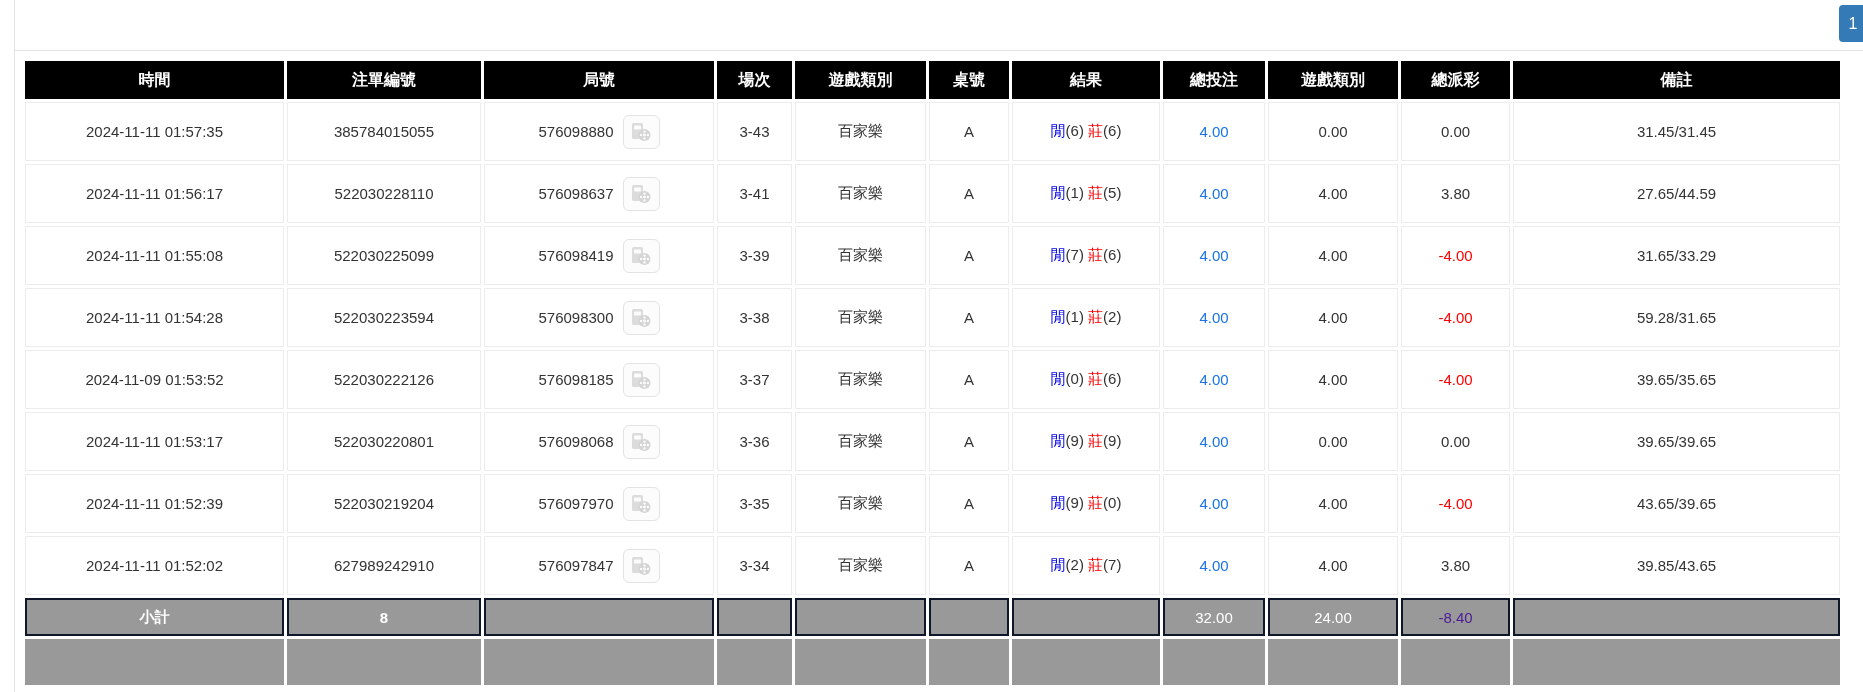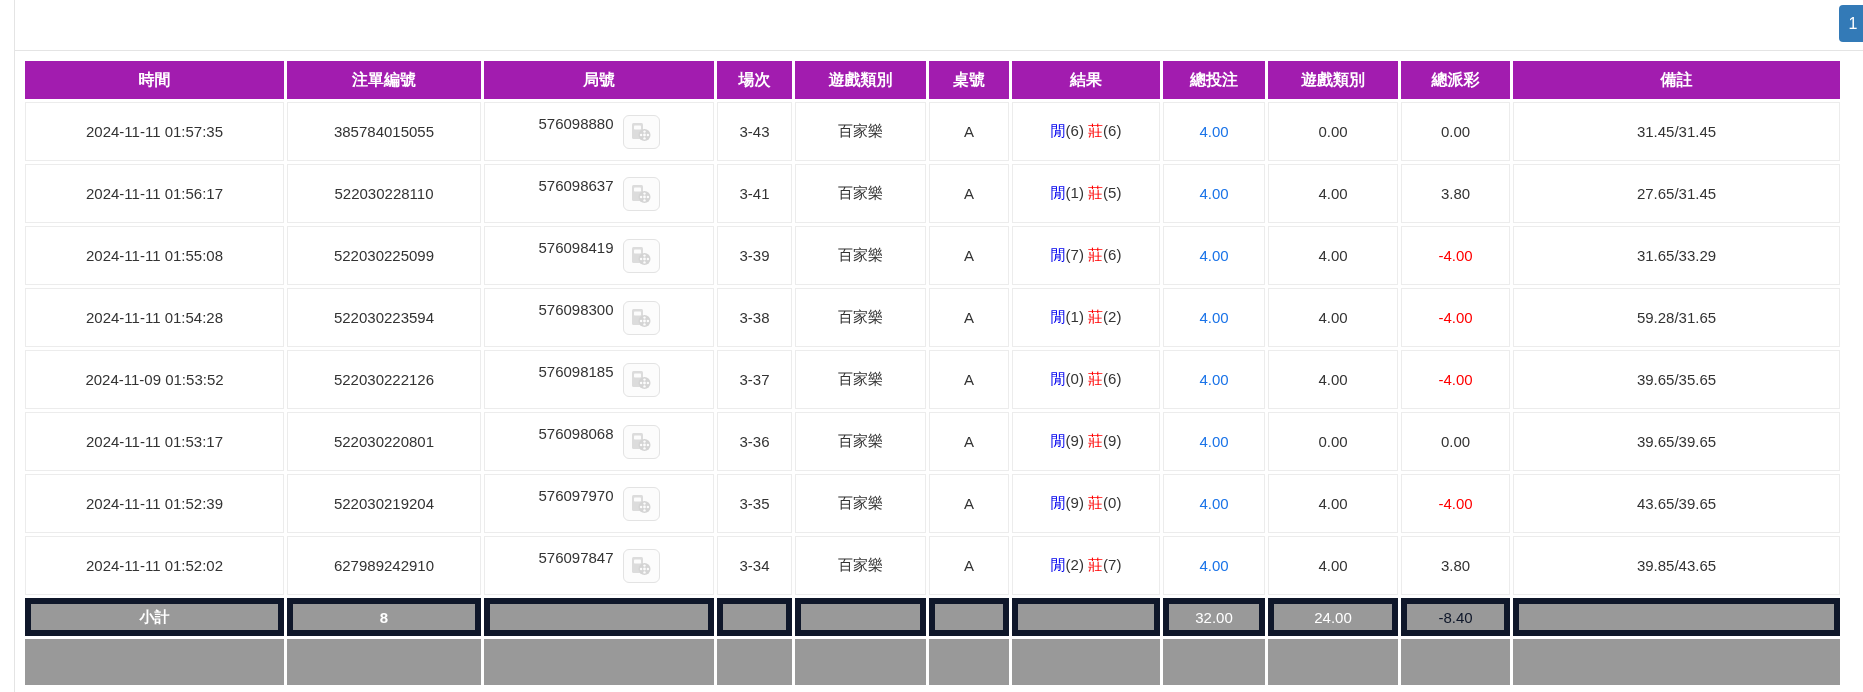--- a/index.html
+++ b/index.html
@@ -14,33 +14,33 @@
     position:absolute; left:1839px; top:5px; width:28px; height:37px;
     background:#337ab7; color:#fff; border-radius:4px;
     display:flex; align-items:center; justify-content:center;
     font-size:16px; cursor:pointer; user-select:none;
   }
   table.records {
     position:absolute; left:22px; top:58px;
     border-collapse:separate; border-spacing:3px; table-layout:fixed;
   }
   table.records th {
-    background:#a21caf; color:#ffffff; font-weight:bold; font-size:16px;
+    background:#000000; color:#ffffff; font-weight:bold; font-size:16px;
     height:38px; text-align:center; padding:0 4px; white-space:nowrap;
   }
   table.records td {
     background:#ffffff; border:1px solid #ececec; color:#333333;
     font-size:15px; text-align:center; height:59px; padding:0 4px; white-space:nowrap;
   }
   tr.subtotal-row td {
-    background:#999999; border:6px solid #0f172a; color:#ffffff; height:38px;
+    background:#999999; border:2px solid #0f172a; color:#ffffff; height:38px;
   }
   tr.subtotal-row td.lbl, tr.subtotal-row td.cnt { font-weight:bold; }
   tr.partial-row td { background:#999999; border:1px solid #999999; height:46px; }
-  .round-cell { display:flex; align-items:flex-start; justify-content:center; gap:9px; }
+  .round-cell { display:flex; align-items:center; justify-content:center; gap:9px; }
   .video-btn {
     display:inline-flex; align-items:center; justify-content:center;
     width:37px; height:34px; background:#fcfcfc; border:1px solid #e3e3e3;
     border-radius:6px; cursor:pointer;
   }
 </style>
 </head>
 <body>
 
 <div class="page">
@@ -128,21 +128,21 @@
               </span>
             </div>
           </td>
           <td>3-41</td>
           <td>百家樂</td>
           <td>A</td>
           <td><span style="color: rgb(0, 0, 238);">閒</span><span>(1)</span><span> </span><span style="color: rgb(255, 0, 0);">莊</span><span>(5)</span></td>
           <td style="color: rgb(26, 115, 232);">4.00</td>
           <td>4.00</td>
           <td>3.80</td>
-          <td>27.65/31.45</td>
+          <td>27.65/44.59</td>
         </tr>
         <tr>
           <td>2024-11-11 01:55:08</td>
           <td>522030225099</td>
           <td>
             <div class="round-cell">
               <span>576098419</span>
               <span class="video-btn">
                 <svg width="22" height="22" viewBox="0 0 22 22">
                   <rect x="2" y="2" width="11" height="16" rx="1.5" fill="#dcdcdc"></rect>
@@ -314,21 +314,21 @@
         <tr class="subtotal-row">
           <td class="lbl">小計</td>
           <td class="cnt">8</td>
           <td></td>
           <td></td>
           <td></td>
           <td></td>
           <td></td>
           <td>32.00</td>
           <td>24.00</td>
-          <td class="neg" style="color: #0f172a;">-8.40</td>
+          <td class="neg" style="color: #4c1d95;">-8.40</td>
           <td></td>
         </tr>
         <tr class="partial-row">
           <td></td>
           <td></td>
           <td></td>
           <td></td>
           <td></td>
           <td></td>
           <td></td>

